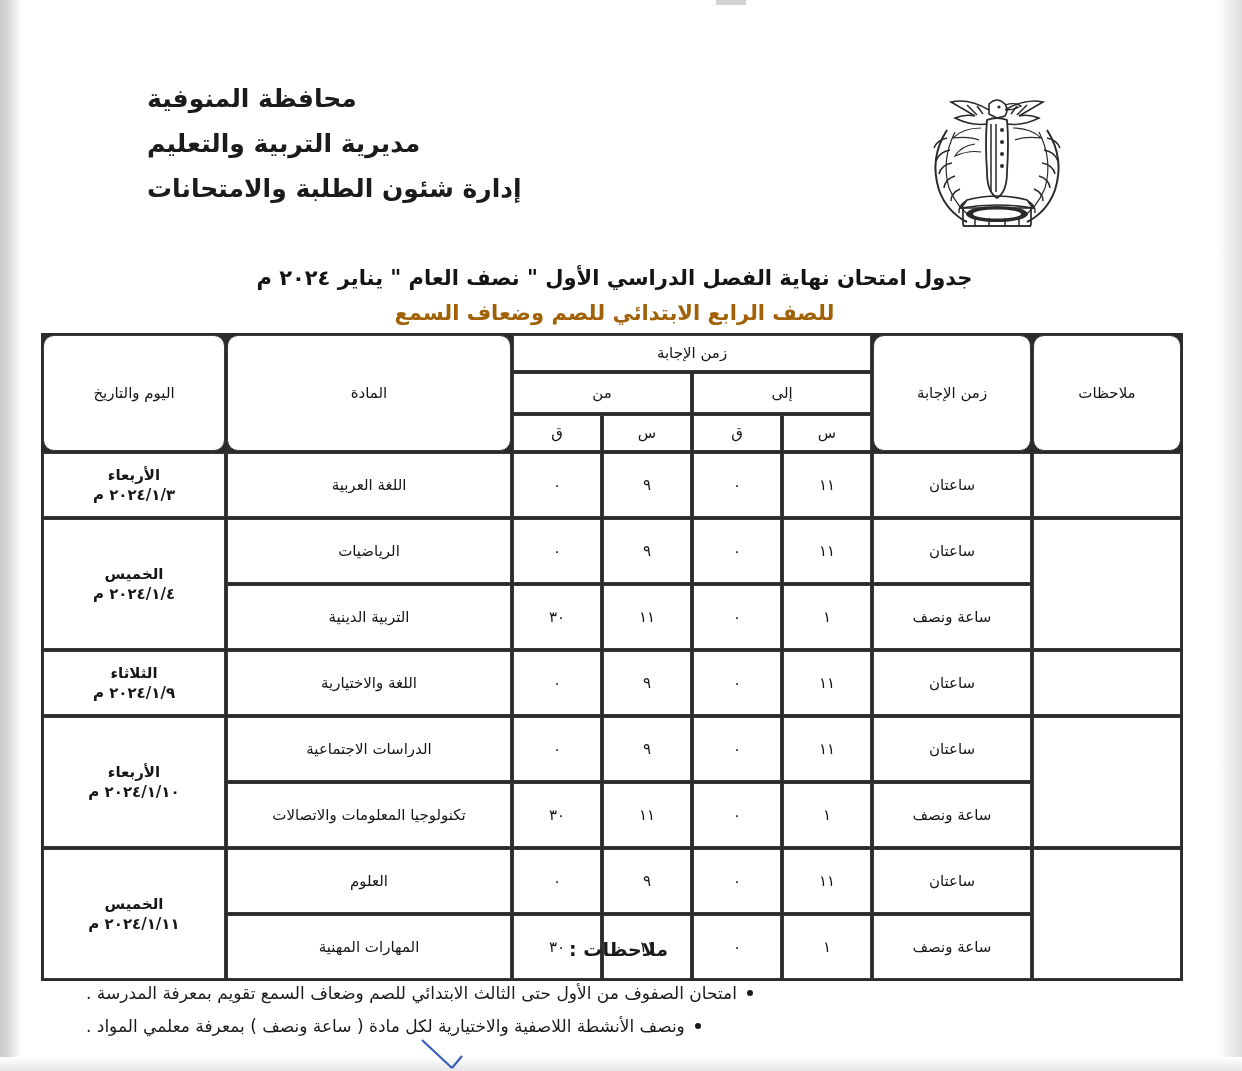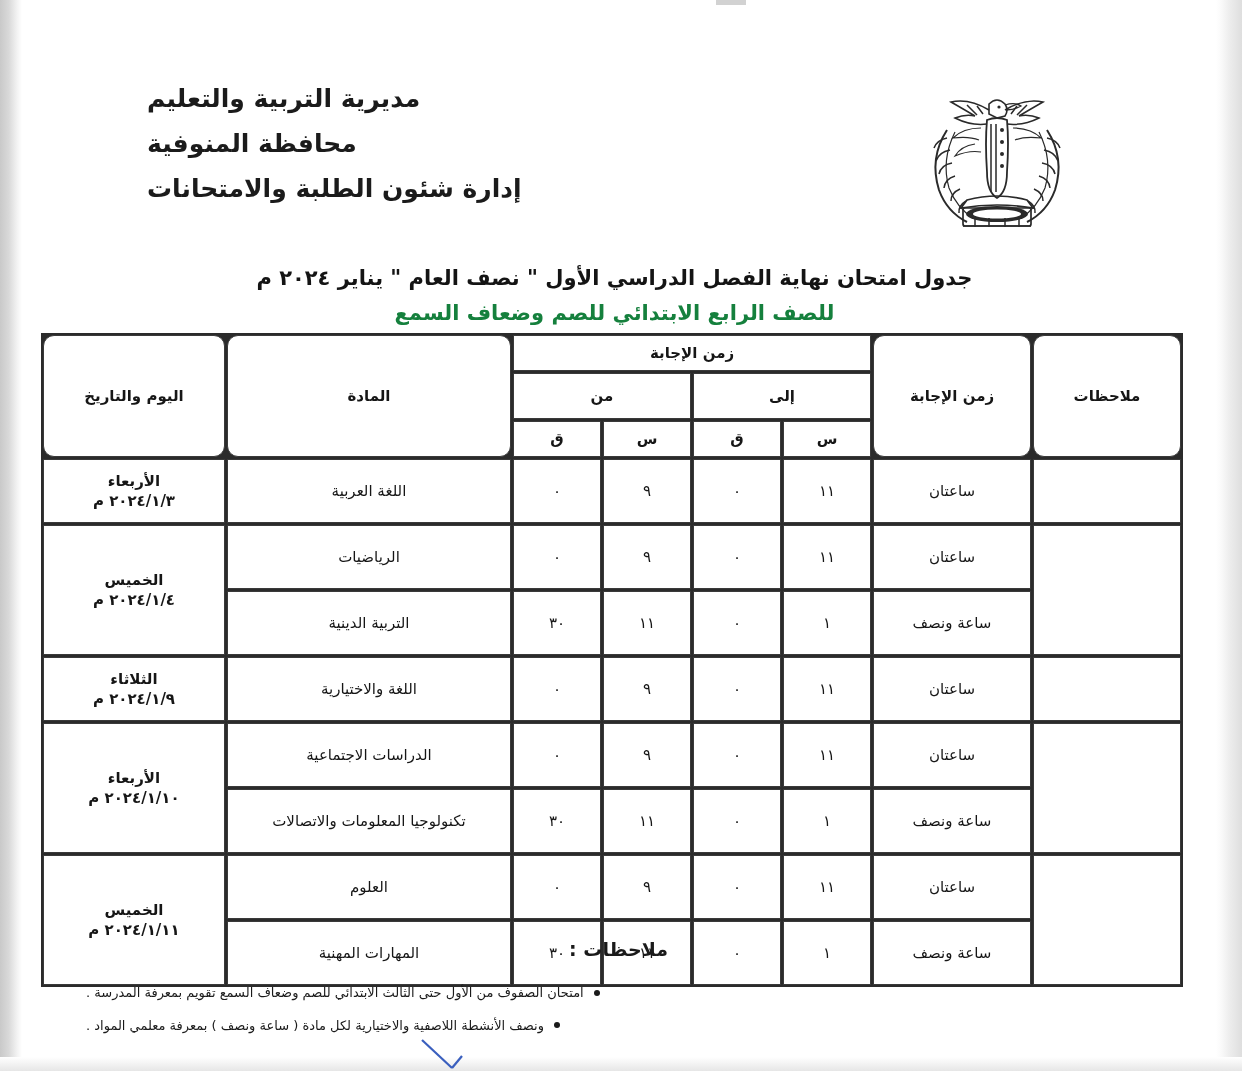--- a/index.html
+++ b/index.html
@@ -101,21 +101,21 @@
     font-weight: bold;
     font-size: 21px;
     line-height: 33px;
     color: #141414;
     white-space: nowrap;
   }
   .title-line-2 {
     font-weight: bold;
     font-size: 21px;
     line-height: 36px;
-    color: #15803d;
+    color: #a16207;
     white-space: nowrap;
   }
 
   
   .table-wrap {
     position: absolute;
     top: 333px;
     right: 59px;
     width: 1124px;
   }
@@ -134,31 +134,31 @@
     border: 1.5px solid #3a3a3a;
     text-align: center;
     vertical-align: middle;
     font-size: 15px;
     color: #161616;
     padding: 2px 3px;
     line-height: 1.35;
   }
 
   table.schedule th {
-    font-weight: bold;
+    font-weight: normal;
   }
 
   .c-notes    { width: 148px; }
   .c-dur      { width: 158px; }
   .c-sub4     { width: 88px; }
   .c-subject  { width: 284px; }
   .c-day      { width: 182px; }
 
   .h-tall  { height: 108px; border-radius: 11px; }
-  .h-mid   { height: 46px; }
+  .h-mid   { height: 40px; }
   .h-small { height: 36px; }
 
   .row-single td { height: 64px; }
 
   td.day-cell {
     font-weight: bold;
     font-size: 16px;
     line-height: 1.5;
   }
   td.day-cell .dd { display: block; }
@@ -181,21 +181,21 @@
     line-height: 26px;
     padding-left: 8px;
     text-align: center;
     direction: rtl;
   }
   .notes-list {
     margin-top: 14px;
     list-style: none;
   }
   .notes-list li {
-    font-size: 13px;
+    font-size: 17px;
     line-height: 32px;
     white-space: nowrap;
     text-align: left;
     position: relative;
     padding-left: 4px;
   }
   .notes-list li .bullet {
     display: inline-block;
     width: 6px; height: 6px;
     background: #1a1a1a;
@@ -265,22 +265,22 @@
         <path d="M50 128 Q80 120 110 128 L116 136 Q80 130 44 136 Z" stroke-width="1.7"></path>
         <rect x="46" y="136" width="68" height="18" rx="2" stroke-width="1.7"></rect>
         <ellipse cx="80" cy="142" rx="31" ry="8" fill="#2a2a2a" stroke="none"></ellipse>
         <ellipse cx="80" cy="142" rx="24" ry="4.5" fill="#ffffff" stroke="none"></ellipse>
         <path d="M58 146 L58 155 M72 146 L72 155 M88 146 L88 155 M102 146 L102 155"></path>
         <path d="M46 154 L114 154" stroke-width="1.7"></path>
       </svg>
     </div>
 
     <div class="org-lines">
+      <div class="org-line">محافظة المنوفية</div>
       <div class="org-line">مديرية التربية والتعليم</div>
-      <div class="org-line">محافظة المنوفية</div>
       <div class="org-line">إدارة شئون الطلبة والامتحانات</div>
     </div>
 
   </div>
 
   <div class="title-block">
     <div class="title-line-1">جدول امتحان نهاية الفصل الدراسي الأول " نصف العام " يناير ٢٠٢٤ م</div>
     <div class="title-line-2">للصف الرابع الابتدائي للصم وضعاف السمع</div>
   </div>
 

